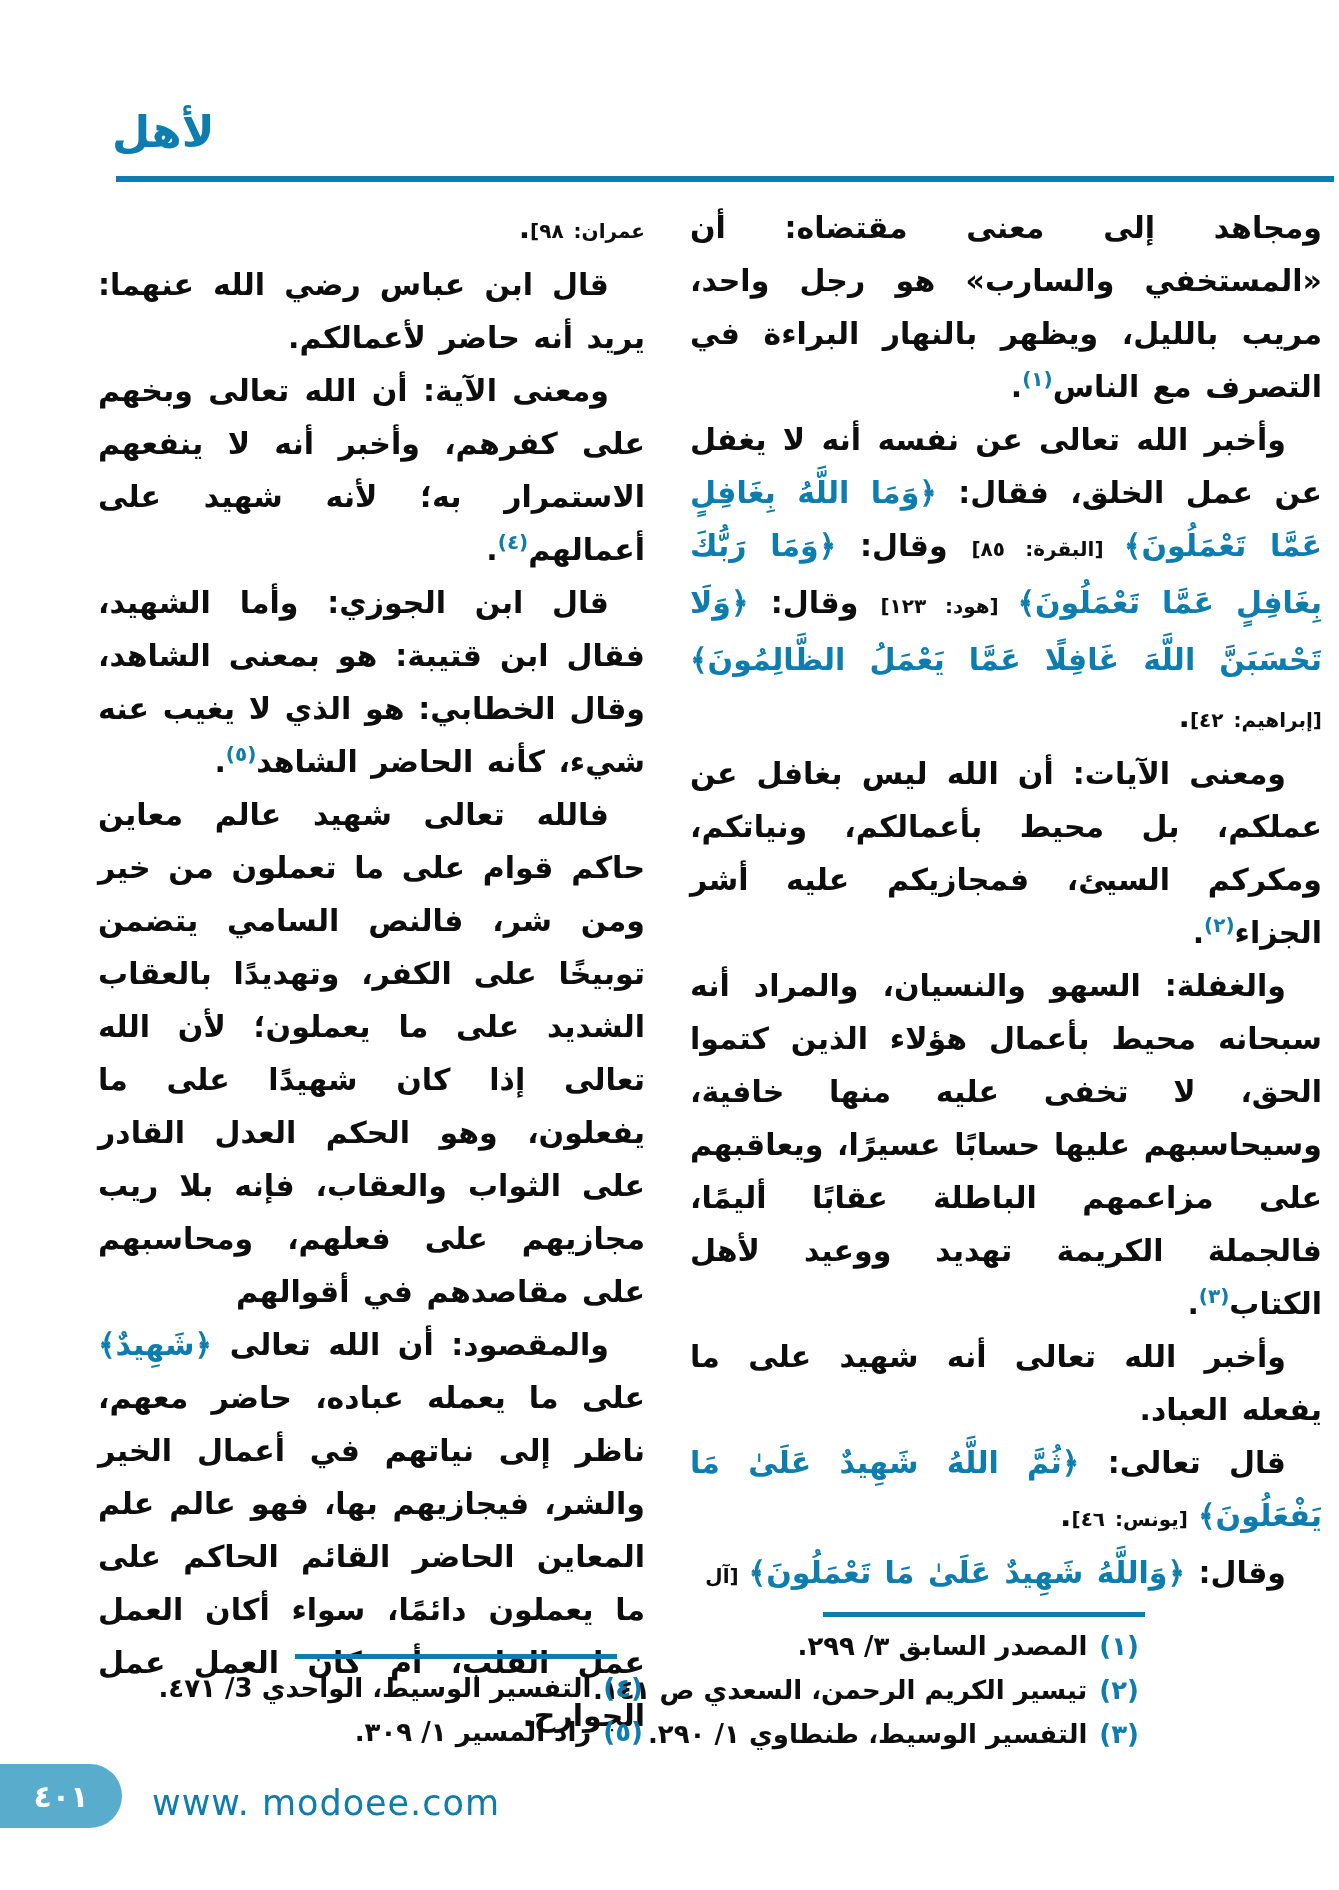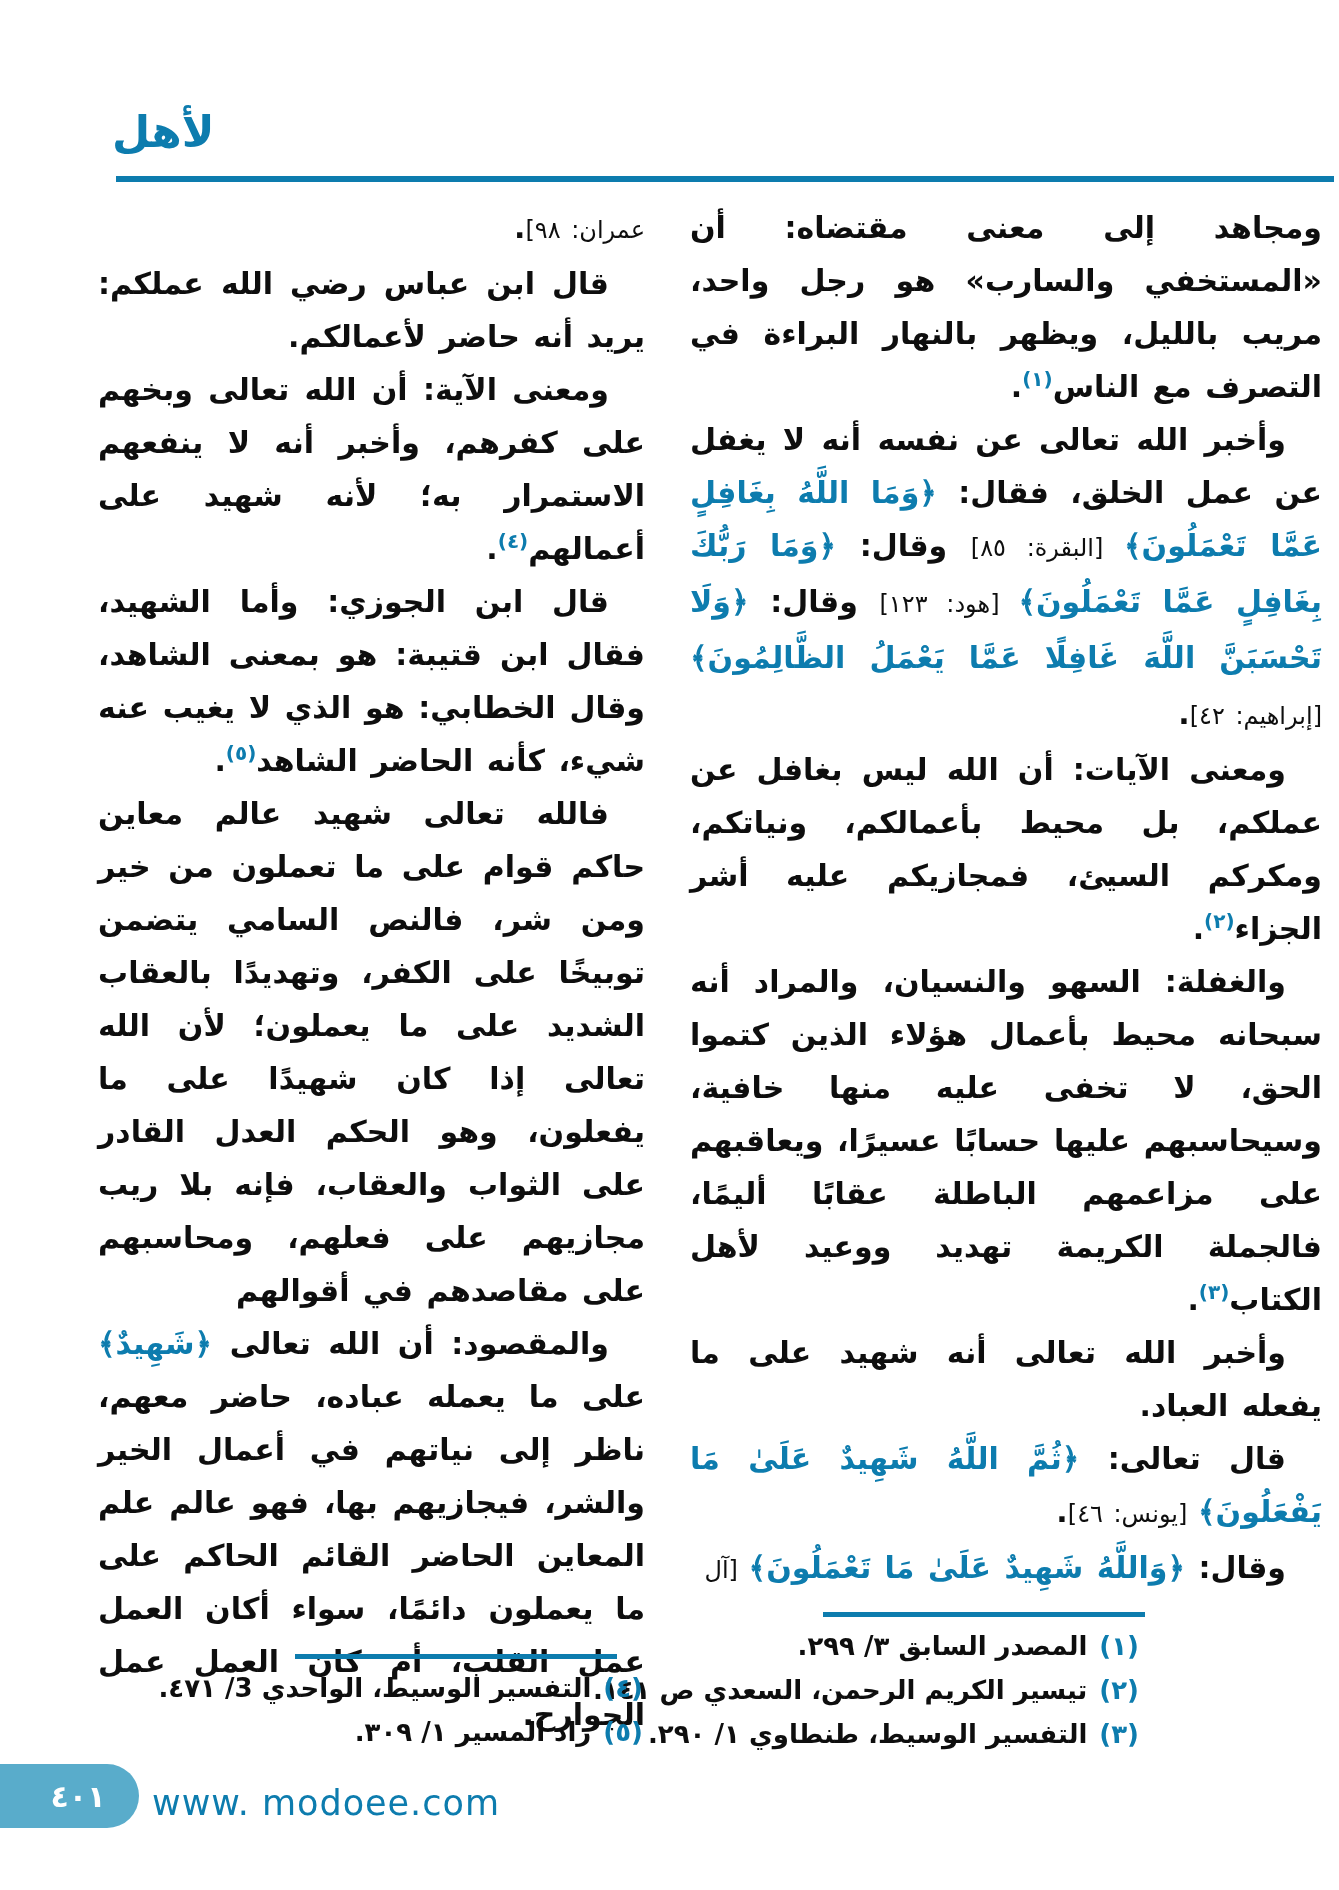--- a/index.html
+++ b/index.html
@@ -9,32 +9,32 @@
   .rule{position:absolute;left:116px;top:176px;width:1218px;height:6px;background:var(--accent);}
   .col{position:absolute;top:201px;font-size:30px;line-height:53px;font-weight:bold;color:#0e0e0e;
        text-align:justify;word-spacing:3px;}
   .col-right{right:17px;width:632px;}
   .col-left{left:98px;width:547px;}
   .para{text-indent:36px;}
   .para.noindent{text-indent:0;}
   .run-n{color:#0e0e0e;}
   .run-q{color:var(--accent);}
   .run-m{color:var(--accent);font-size:20px;vertical-align:super;line-height:0;}
-  .run-r{font-size:24px;font-weight:normal;}
+  .run-r{font-size:20px;font-weight:bold;}
   .fnsep{position:absolute;height:5px;background:var(--accent);}
   .fnsep-right{top:1612px;left:823px;width:322px;}
   .fnsep-left{top:1654px;left:295px;width:322px;}
   .fns{position:absolute;font-size:26px;line-height:44px;font-weight:bold;color:#0e0e0e;}
   .fns-right{top:1624px;right:200px;width:600px;}
   .fns-left{top:1666px;right:696px;width:560px;}
   .fn{display:flex;gap:12px;align-items:baseline;}
   .fn-num{color:var(--accent);white-space:nowrap;}
   .badge{position:absolute;left:0;top:1764px;width:122px;height:64px;background:var(--badge);
          border-radius:0 32px 32px 0;display:flex;align-items:center;justify-content:center;
-         color:#ffffff;font-size:30px;font-weight:bold;padding-left:17px;}
+         color:#ffffff;font-size:30px;font-weight:bold;}
   .url{position:absolute;left:152px;top:1783px;font-size:35px;color:var(--accent);
        direction:ltr;unicode-bidi:embed;letter-spacing:1px;text-align:center;}
 </style>
 </head>
 <body>
 
 <div class="page" style="--accent: #0d7cae; --badge: #59accb;">
   <div class="title">لأهل</div>
   <div class="rule"></div>
 
@@ -42,21 +42,21 @@
       <div class="para noindent"><span class="run-n">ومجاهد إلى معنى مقتضاه: أن «المستخفي والسارب» هو رجل واحد، مريب بالليل، ويظهر بالنهار البراءة في التصرف مع الناس</span><span class="run-m">(١)</span><span class="run-n">.</span></div>
       <div class="para"><span class="run-n">وأخبر الله تعالى عن نفسه أنه لا يغفل عن عمل الخلق، فقال: </span><span class="run-q">﴿وَمَا اللَّهُ بِغَافِلٍ عَمَّا تَعْمَلُونَ﴾</span><span class="run-r"> [البقرة: ٨٥]</span><span class="run-n"> وقال: </span><span class="run-q">﴿وَمَا رَبُّكَ بِغَافِلٍ عَمَّا تَعْمَلُونَ﴾</span><span class="run-r"> [هود: ١٢٣]</span><span class="run-n"> وقال: </span><span class="run-q">﴿وَلَا تَحْسَبَنَّ اللَّهَ غَافِلًا عَمَّا يَعْمَلُ الظَّالِمُونَ﴾</span><span class="run-r"> [إبراهيم: ٤٢]</span><span class="run-n">.</span></div>
       <div class="para"><span class="run-n">ومعنى الآيات: أن الله ليس بغافل عن عملكم، بل محيط بأعمالكم، ونياتكم، ومكركم السيئ، فمجازيكم عليه أشر الجزاء</span><span class="run-m">(٢)</span><span class="run-n">.</span></div>
       <div class="para"><span class="run-n">والغفلة: السهو والنسيان، والمراد أنه سبحانه محيط بأعمال هؤلاء الذين كتموا الحق، لا تخفى عليه منها خافية، وسيحاسبهم عليها حسابًا عسيرًا، ويعاقبهم على مزاعمهم الباطلة عقابًا أليمًا، فالجملة الكريمة تهديد ووعيد لأهل الكتاب</span><span class="run-m">(٣)</span><span class="run-n">.</span></div>
       <div class="para"><span class="run-n">وأخبر الله تعالى أنه شهيد على ما يفعله العباد.</span></div>
       <div class="para"><span class="run-n">قال تعالى: </span><span class="run-q">﴿ثُمَّ اللَّهُ شَهِيدٌ عَلَىٰ مَا يَفْعَلُونَ﴾</span><span class="run-r"> [يونس: ٤٦]</span><span class="run-n">.</span></div>
       <div class="para"><span class="run-n">وقال: </span><span class="run-q">﴿وَاللَّهُ شَهِيدٌ عَلَىٰ مَا تَعْمَلُونَ﴾</span><span class="run-r"> [آل</span></div>
     </div>
   <div class="col col-left">
       <div class="para noindent"><span class="run-r">عمران: ٩٨]</span><span class="run-n">.</span></div>
-      <div class="para"><span class="run-n">قال ابن عباس رضي الله عملكم: يريد أنه حاضر لأعمالكم.</span></div>
+      <div class="para"><span class="run-n">قال ابن عباس رضي الله عنهما: يريد أنه حاضر لأعمالكم.</span></div>
       <div class="para"><span class="run-n">ومعنى الآية: أن الله تعالى وبخهم على كفرهم، وأخبر أنه لا ينفعهم الاستمرار به؛ لأنه شهيد على أعمالهم</span><span class="run-m">(٤)</span><span class="run-n">.</span></div>
       <div class="para"><span class="run-n">قال ابن الجوزي: وأما الشهيد، فقال ابن قتيبة: هو بمعنى الشاهد، وقال الخطابي: هو الذي لا يغيب عنه شيء، كأنه الحاضر الشاهد</span><span class="run-m">(٥)</span><span class="run-n">.</span></div>
       <div class="para"><span class="run-n">فالله تعالى شهيد عالم معاين حاكم قوام على ما تعملون من خير ومن شر، فالنص السامي يتضمن توبيخًا على الكفر، وتهديدًا بالعقاب الشديد على ما يعملون؛ لأن الله تعالى إذا كان شهيدًا على ما يفعلون، وهو الحكم العدل القادر على الثواب والعقاب، فإنه بلا ريب مجازيهم على فعلهم، ومحاسبهم على مقاصدهم في أقوالهم</span></div>
       <div class="para"><span class="run-n">والمقصود: أن الله تعالى </span><span class="run-q">﴿شَهِيدٌ﴾</span><span class="run-n"> على ما يعمله عباده، حاضر معهم، ناظر إلى نياتهم في أعمال الخير والشر، فيجازيهم بها، فهو عالم علم المعاين الحاضر القائم الحاكم على ما يعملون دائمًا، سواء أكان العمل عمل القلب، أم كان العمل عمل الجوارح.</span></div>
     </div>
 
   <div class="fnsep fnsep-right"></div>
   <div class="fnsep fnsep-left"></div>
 
   <div class="fns fns-right">

